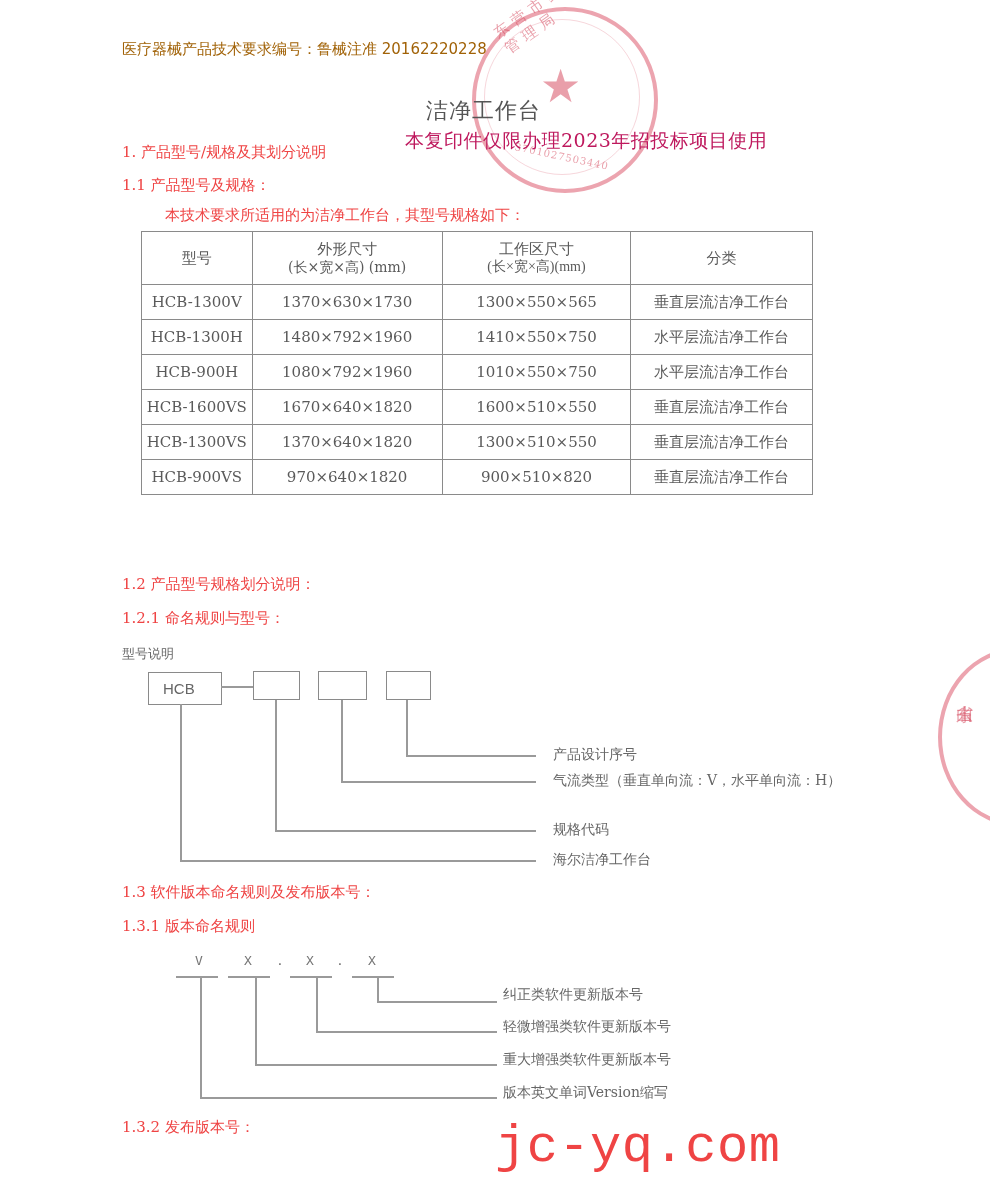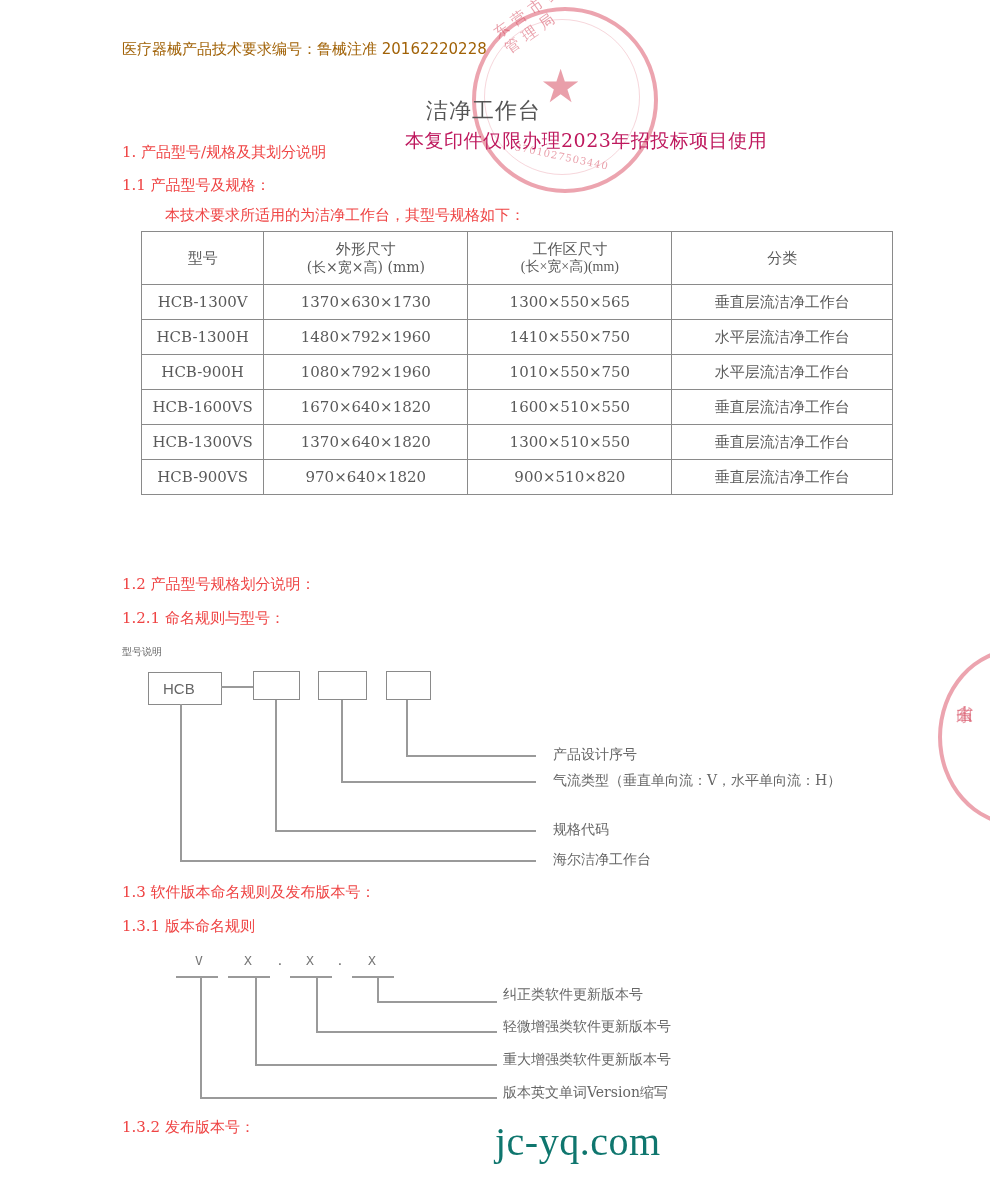--- a/index.html
+++ b/index.html
@@ -10,45 +10,45 @@
     .abs { position: absolute; white-space: nowrap; }
     .txt { font-size: 15px; color: #ef4444; }
     .doc-number { left: 122px; top: 40px; font-size: 15px; color: #a16207; font-family: "DejaVu Sans", sans-serif; }
     .title { left: 426px; top: 96px; font-size: 22px; color: #555; letter-spacing: 1px; }
     .watermark-note { left: 405px; top: 128px; font-size: 19px; color: #be185d; letter-spacing: 0.5px; }
     .h1 { left: 122px; top: 143px; }
     .h11 { left: 122px; top: 176px; }
     .intro { left: 165px; top: 206px; }
 
     table.spec {
-      position: absolute; left: 141px; top: 231px; width: 752px; border-collapse: collapse;
+      position: absolute; left: 141px; top: 231px; width: 672px; border-collapse: collapse;
       font-size: 15px; color: #5a5a5a;
     }
     table.spec td, table.spec th {
       border: 1.5px solid #8a8a8a; text-align: center; font-weight: normal; padding: 0;
       height: 34px; line-height: 18px;
     }
     table.spec th { height: 52px; }
     table.spec th .sub { display: block; font-size: 14px; }
     .col0 { width: 122px; } .col1 { width: 204px; } .col2 { width: 204px; font-family: Liberation Serif, serif; } .col3 { width: 222px; }
 
     .h12 { left: 122px; top: 575px; }
     .h121 { left: 122px; top: 609px; }
-    .model-label { left: 122px; top: 645px; font-size: 10px; color: #666; font-family: "DejaVu Sans", sans-serif; }
+    .model-label { left: 122px; top: 645px; font-size: 13px; color: #666; font-family: "DejaVu Sans", sans-serif; }
 
     .box { position: absolute; border: 1.5px solid #8a8a8a; background: #fff; }
     .line { position: absolute; background: #9a9a9a; }
     .hcb-text { position: absolute; left: 163px; top: 680px; font-size: 15px; color: #666; font-family: "Liberation Sans", sans-serif; }
     .lbl { font-size: 14px; color: #666; }
 
     .h13 { left: 122px; top: 883px; }
     .h131 { left: 122px; top: 917px; }
     .ver-char { font-size: 13px; color: #777; font-family: "DejaVu Sans Mono", monospace; }
     .h132 { left: 122px; top: 1118px; }
-    .site { left: 495px; top: 1118px; font-size: 40px; color: #0f766e; font-family: Liberation Serif, serif; letter-spacing: 0.5px; }
+    .site { left: 495px; top: 1118px; font-size: 52px; color: #ef4444; font-family: Liberation Mono, monospace; letter-spacing: 0.5px; }
 
     .stamp { position: absolute; border-radius: 50%; border: 4px solid rgba(220, 90, 110, 0.55); }
     .stamp-main { left: 472px; top: 7px; width: 178px; height: 178px; }
     .stamp-inner { position: absolute; left: 8px; top: 8px; width: 154px; height: 154px; border-radius: 50%; border: 1px solid rgba(220,90,110,0.25); }
     .stamp-text { position: absolute; color: rgba(215, 80, 100, 0.55); font-family: "DejaVu Serif", serif; }
     .stamp-side { left: 938px; top: 648px; width: 150px; height: 170px; }
   </style>
 </head>
 <body>
 

